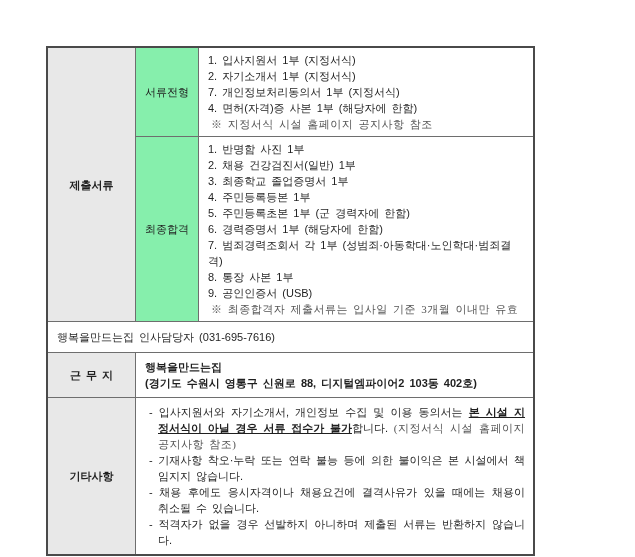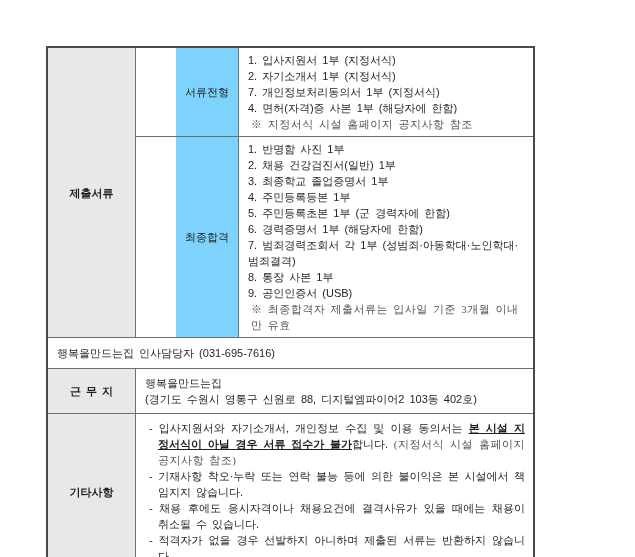--- a/index.html
+++ b/index.html
@@ -47,40 +47,39 @@
   .subrows { flex: 1 1 auto; display: flex; flex-direction: column; min-width: 0; }
   .subrow { display: flex; align-items: stretch; flex: 1 1 auto; }
   .subrow + .subrow { border-top: 1px solid #6e6e6e; }
   .sublabel-cell {
     flex: 0 0 63px;
     box-sizing: border-box;
     border-right: 1px solid #6e6e6e;
     display: flex;
     align-items: center;
     justify-content: center;
-    background: #7dd3fc;
+    background: #86efac;
     white-space: pre;
     text-align: center;
-    margin-left: 40px;
   }
   .content-cell {
     flex: 1 1 auto;
     box-sizing: border-box;
     padding: 4px 8px 4px 9px;
     min-width: 0;
   }
   .doc-item { white-space: pre-wrap; }
   .note-line {
     font-family: Liberation Serif, serif;
     color: #555555;
     padding-left: 3px;
     letter-spacing: 0.5px;
   }
   .single-line { padding-top: 7px; padding-bottom: 7px; }
-  .two-line { padding-top: 6px; padding-bottom: 6px; }
+  .two-line { padding-top: 6px; padding-bottom: 6px; font-weight: bold; }
   .bullets { padding-top: 6px; padding-bottom: 6px; }
   .bullet {
     padding-left: 13px;
     text-indent: -9px;
     text-align: justify;
   }
   .bullet .em {
     font-weight: bold;
     text-decoration: underline;
   }

